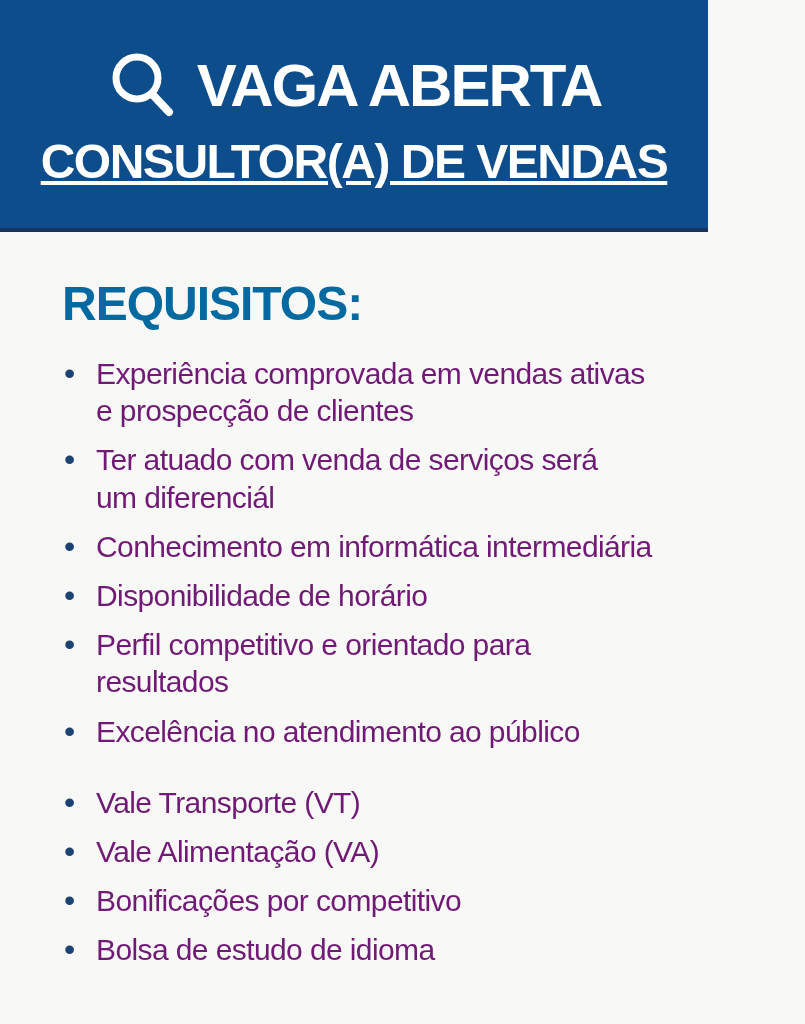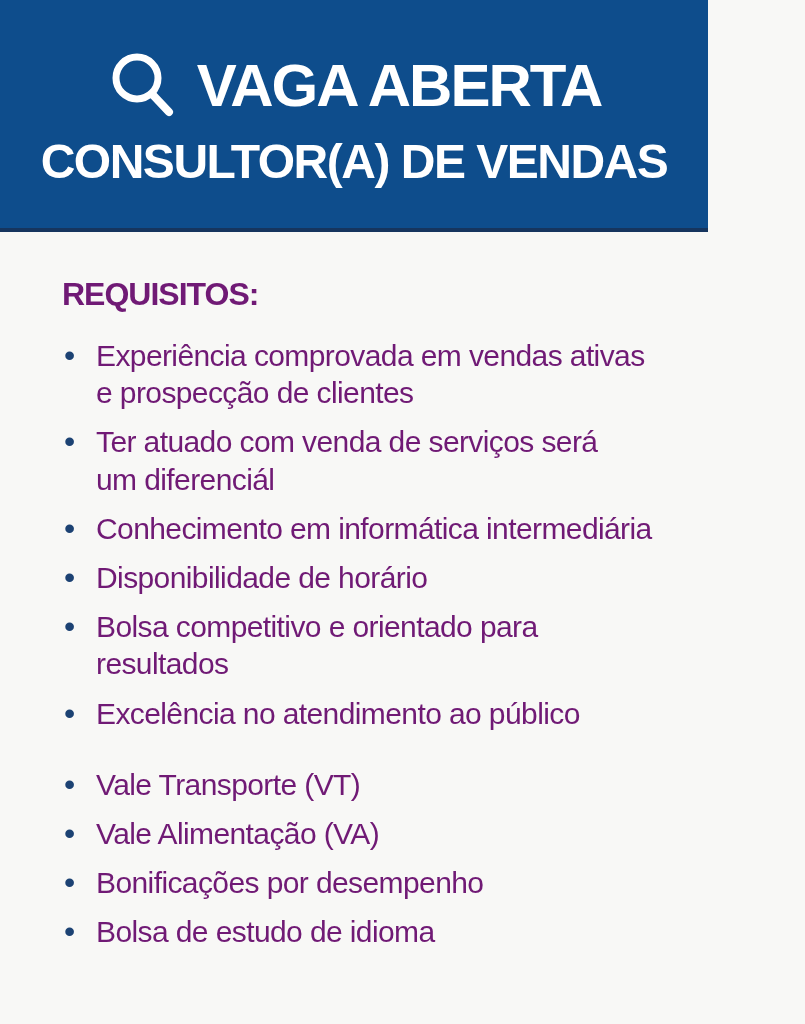--- a/index.html
+++ b/index.html
@@ -41,31 +41,32 @@
     font-weight: 800;
     letter-spacing: -2px;
     line-height: 1.0;
   }
   .subtitle {
     font-size: 48px;
     font-weight: 800;
     letter-spacing: -1.5px;
     margin-top: 14px;
     line-height: 1.0;
+    text-decoration: underline;
   }
   
   .content {
     padding: 44px 40px 0 62px;
     flex: 1 1 auto;
   }
   .section-heading {
-    font-size: 32px;
+    font-size: 48px;
     font-weight: 800;
     letter-spacing: -1px;
-    color: #701a75;
+    color: #0369a1;
     margin-bottom: 24px;
   }
   ul.bullets {
     list-style: none;
     margin: 0 0 34px 0;
   }
   ul.bullets li {
     position: relative;
     padding-left: 34px;
     font-size: 30px;
@@ -105,28 +106,28 @@
 
     <div class="section">
       <div class="section-heading">REQUISITOS:</div>
       <ul class="bullets">
         <li>Experiência comprovada em vendas ativas
 e prospecção de clientes</li>
         <li>Ter atuado com venda de serviços será
 um diferenciál</li>
         <li>Conhecimento em informática intermediária</li>
         <li>Disponibilidade de horário</li>
-        <li>Bolsa competitivo e orientado para resultados</li>
+        <li>Perfil competitivo e orientado para resultados</li>
         <li>Excelência no atendimento ao público</li>
       </ul>
     </div>
 
     <div class="section">
       <ul class="bullets">
         <li>Vale Transporte (VT)</li>
         <li>Vale Alimentação (VA)</li>
-        <li>Bonificações por desempenho</li>
+        <li>Bonificações por competitivo</li>
         <li>Bolsa de estudo de idioma</li>
       </ul>
     </div>
 
   </div>
 </div>
 
 </body></html>

